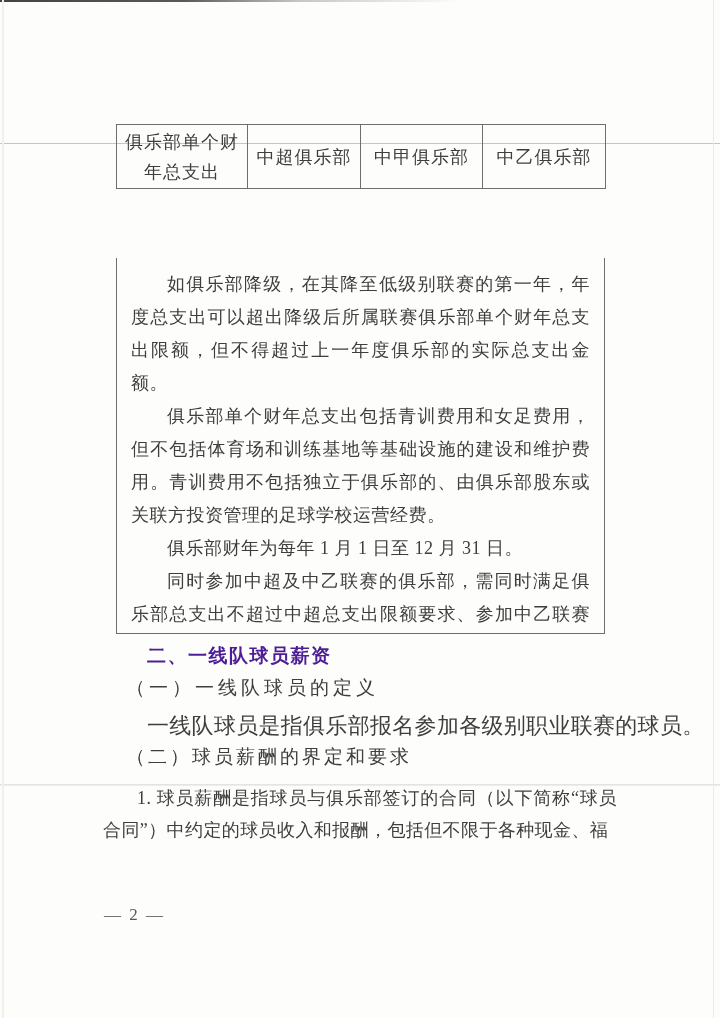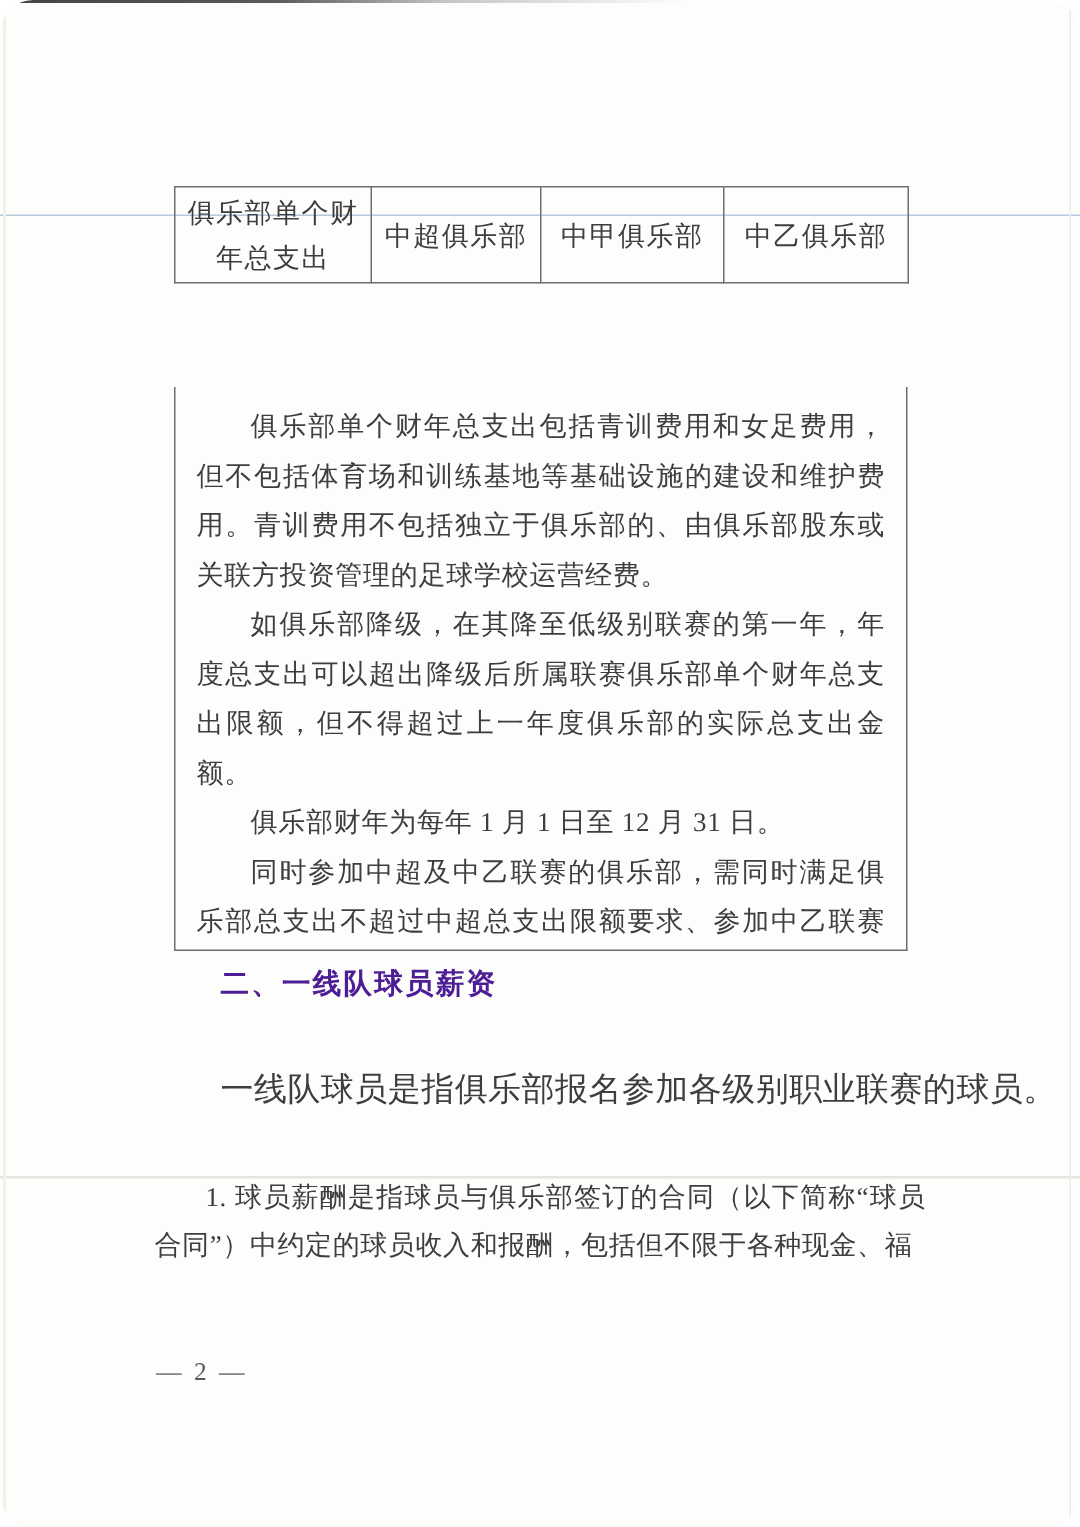--- a/index.html
+++ b/index.html
@@ -5,21 +5,20 @@
   * { margin: 0; padding: 0; box-sizing: border-box; }
   html, body { background: #ffffff; }
   .page {
     position: relative;
     width: 720px;
     height: 1018px;
     background: #fdfdfc;
     overflow: hidden;
     font-family: "Liberation Serif", "DejaVu Serif", serif;
     color: #3e3e3e;
-    border-radius: 22px;
   }
 
   
   .top-line {
     position: absolute; top: 0; left: 0; height: 2px; width: 460px;
     background: linear-gradient(to right,
       rgba(35,35,35,.85) 0%, rgba(35,35,35,.75) 40%,
       rgba(35,35,35,.25) 65%, rgba(35,35,35,0) 100%);
   }
   .blue-line {
@@ -119,25 +118,27 @@
         <td>俱乐部单个财
 年总支出</td>
         <td>中超俱乐部</td>
         <td>中甲俱乐部</td>
         <td>中乙俱乐部</td>
       </tr>
     </tbody>
   </table>
 
   <div class="note-box">
+    <p>如俱乐部降级，在其降至低级别联赛的第一年，年度总支出可以超出降级后所属联赛俱乐部单个财年总支出限额，但不得超过上一年度俱乐部的实际总支出金额。</p>
     <p>俱乐部单个财年总支出包括青训费用和女足费用，但不包括体育场和训练基地等基础设施的建设和维护费用。青训费用不包括独立于俱乐部的、由俱乐部股东或关联方投资管理的足球学校运营经费。</p>
-    <p>如俱乐部降级，在其降至低级别联赛的第一年，年度总支出可以超出降级后所属联赛俱乐部单个财年总支出限额，但不得超过上一年度俱乐部的实际总支出金额。</p>
     <p>俱乐部财年为每年 1 月 1 日至 12 月 31 日。</p>
     <p>同时参加中超及中乙联赛的俱乐部，需同时满足俱乐部总支出不超过中超总支出限额要求、参加中乙联赛的 B 队总支出不超过中乙总支出限额要求。</p>
   </div>
 
   <div class="sec-heading">二、一线队球员薪资</div>
+  <div class="sub-heading sub1">（一）一线队球员的定义</div>
   <div class="sub-body">一线队球员是指俱乐部报名参加各级别职业联赛的球员。</div>
+  <div class="sub-heading sub2">（二）球员薪酬的界定和要求</div>
   <div class="numbered-para">1. 球员薪酬是指球员与俱乐部签订的合同（以下简称“球员合同”）中约定的球员收入和报酬，包括但不限于各种现金、福</div>
 
   <div class="page-number">— 2 —</div>
 
 </div>
 
 </body></html>

